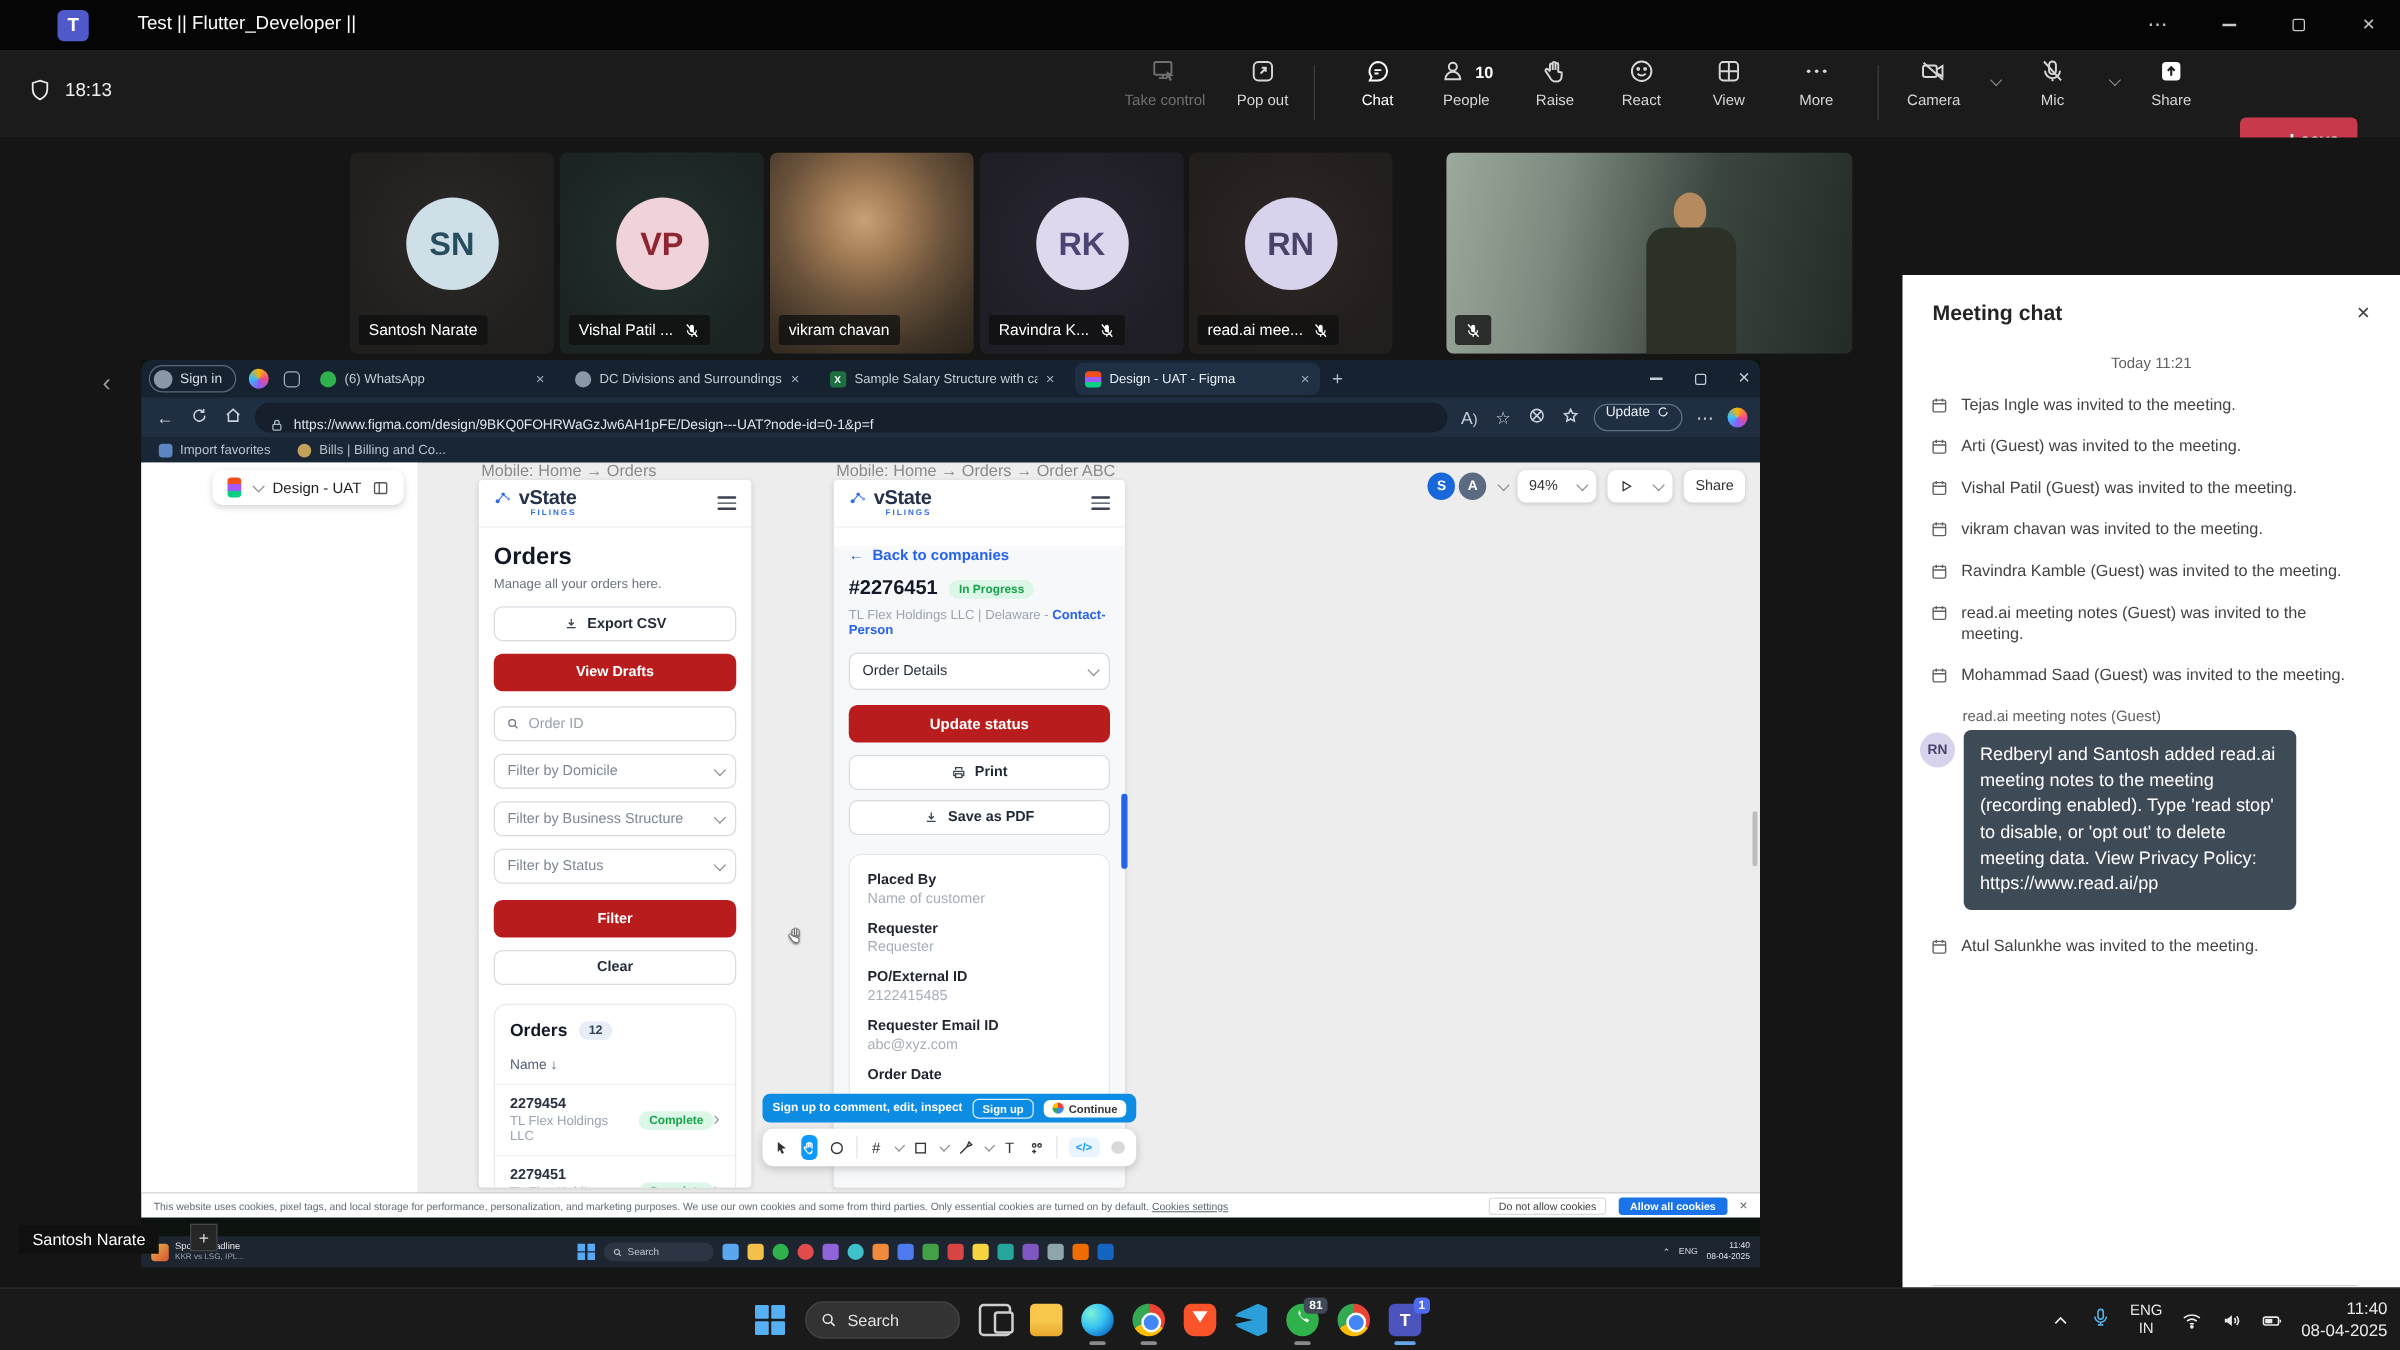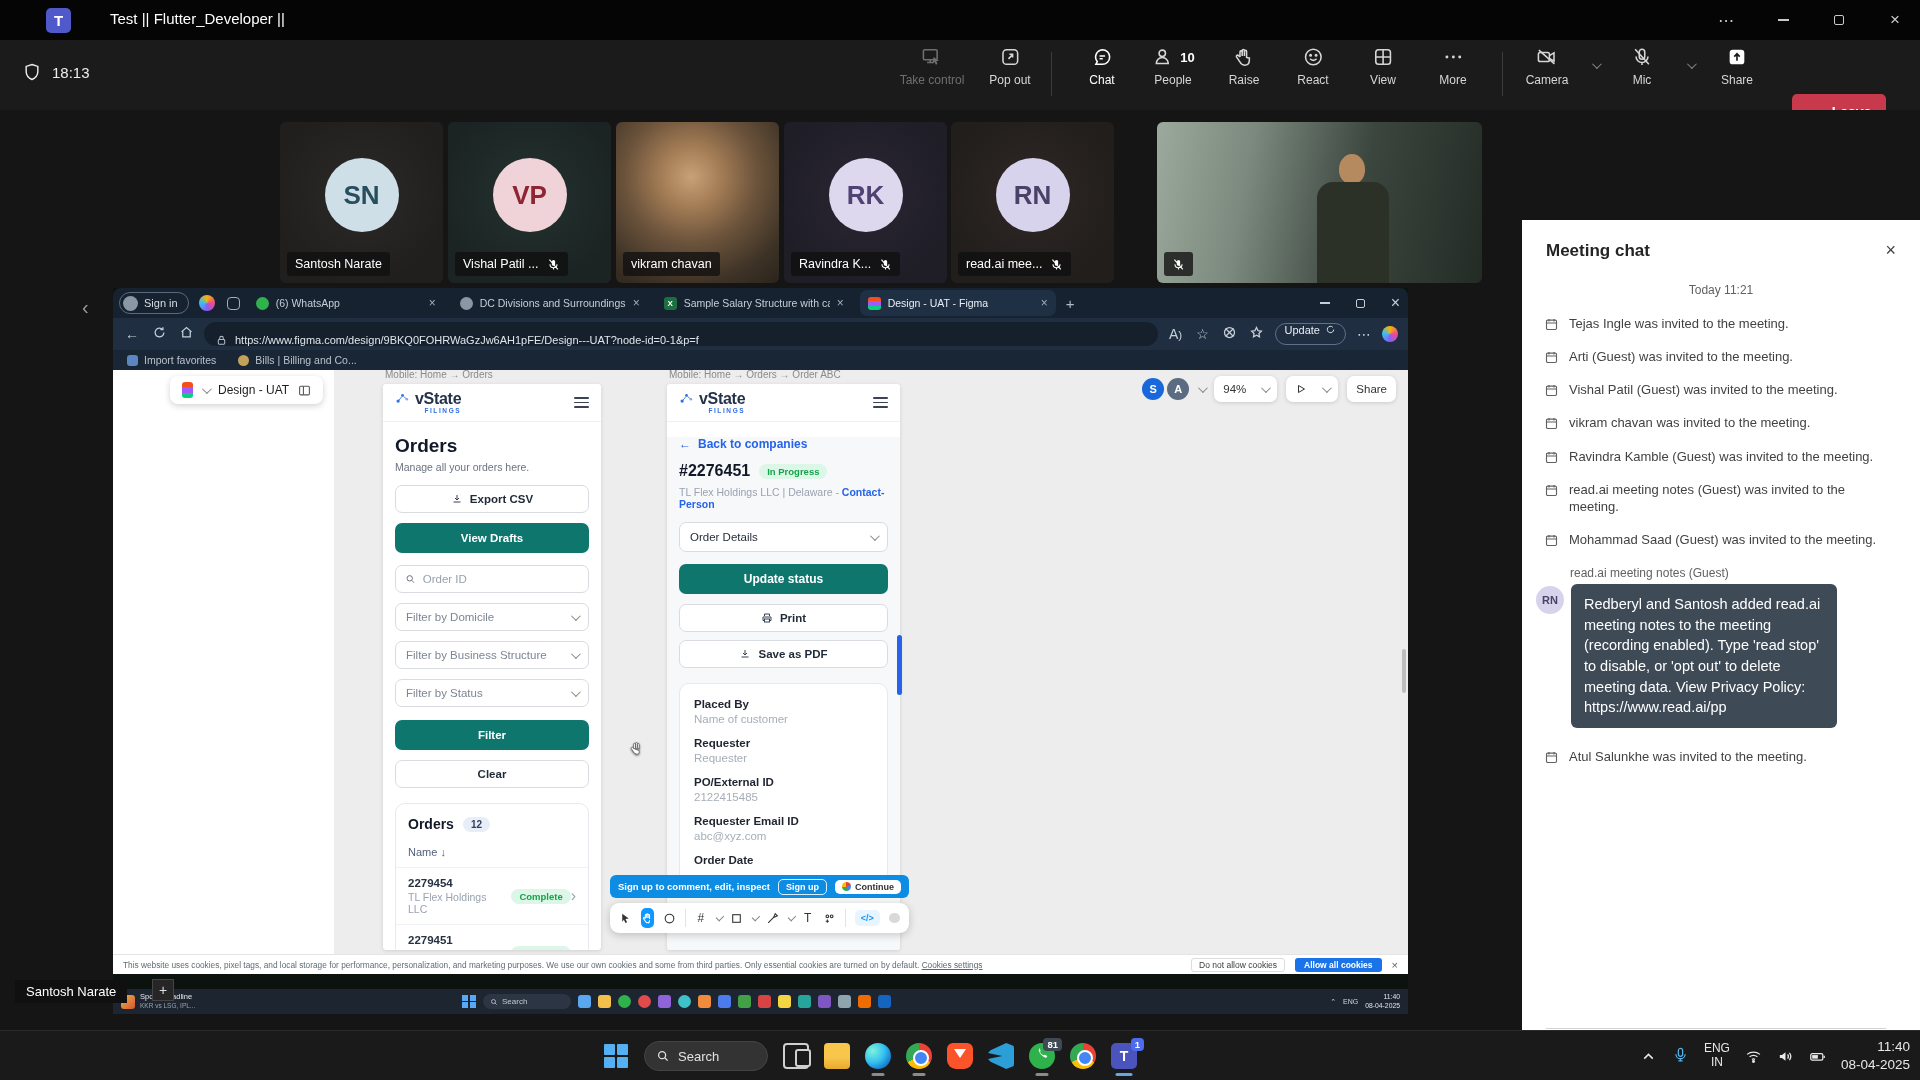--- a/index.html
+++ b/index.html
@@ -97,34 +97,34 @@
   .fg-docpill { position:absolute; left:57px; top:6px; height:28px; background:#fff; border-radius:8px; box-shadow:0 2px 6px rgba(0,0,0,.18);
                 display:flex; align-items:center; gap:9px; padding:0 12px; font-size:12px; color:#1e1e1e; }
   .fg-figicon { width:11px; height:16px; background:linear-gradient(180deg,#f24e1e 33%,#a259ff 33% 66%,#0acf83 66%); border-radius:3px; }
   .fg-controls { position:absolute; right:12px; top:6px; display:flex; align-items:center; gap:9px; }
   .fg-av { width:22px; height:22px; border-radius:50%; color:#fff; font-size:11px; font-weight:700; display:flex; align-items:center; justify-content:center; }
   .fg-pill { background:#fff; border-radius:7px; height:26px; display:flex; align-items:center; gap:15px; padding:0 9px;
              font-size:11.5px; color:#333; box-shadow:0 1px 4px rgba(0,0,0,.15); }
   .chev { display:inline-block; width:7px; height:7px; border-right:1.4px solid #888; border-bottom:1.4px solid #888; transform:rotate(45deg) translateY(-2px); }
 
   .frame { position:absolute; top:14px; background:#fff; border-radius:3px; box-shadow:0 1px 4px rgba(0,0,0,.12); overflow:hidden; }
-  .f-bc { position:absolute; top:-1px; font-size:10px; color:#8a8a8a; }
+  .f-bc { position:absolute; top:-1px; font-size:13px; color:#8a8a8a; }
   .f-head { height:38px; display:flex; align-items:center; justify-content:space-between; padding:0 12px; border-bottom:1px solid #eef0f3; }
   .brand { display:flex; align-items:flex-start; gap:5px; }
   .brand svg { width:15px; height:15px; }
   .brand-txt { line-height:1; }
   .brand-name { font-size:16px; font-weight:800; color:#25324b; letter-spacing:-.3px; }
   .brand-sub { font-size:6.5px; font-weight:700; color:#2f6fe4; letter-spacing:1.6px; text-align:right; margin-top:1px; }
   .burger span { display:block; width:15px; height:1.8px; background:#3b4352; margin:3px 0; border-radius:2px; }
   .f-body { padding:0 12px; }
   .f-h1 { font-size:19px; font-weight:700; color:#111827; margin-top:13px; }
   .f-sub { font-size:10.5px; color:#6b7280; margin-top:4px; }
   .btn { display:flex; align-items:center; justify-content:center; gap:7px; border-radius:7px; font-weight:600; }
   .btn.outline { border:1px solid #d8dce1; background:#fff; color:#1f2937; }
-  .btn.blue { background:#0f766e; color:#fff; }
+  .btn.blue { background:#b91c1c; color:#fff; }
   .btn svg { width:12px; height:12px; }
   .inp { display:flex; align-items:center; gap:7px; border:1px solid #d8dce1; border-radius:7px; height:28px; padding:0 9px; color:#98a1ad; font-size:11.5px; }
   .inp input { border:none; outline:none; width:100%; font-size:11.5px; color:#333; background:transparent; }
   .inp input::placeholder { color:#98a1ad; }
   .sel { display:flex; align-items:center; justify-content:space-between; border:1px solid #d8dce1; border-radius:7px; height:28px; padding:0 10px; color:#7c8694; font-size:11.5px; }
   .card { border:1px solid #e6e9ee; border-radius:10px; margin-top:15px; }
   .card-pad { padding:12px; }
   .badge { border-radius:9px; padding:2px 8px; font-weight:700; }
   .badge.count { background:#e8eef7; color:#33415c; font-size:10px; }
   .badge.green { background:#dcf6e8; color:#16a34a; font-size:9.5px; }

